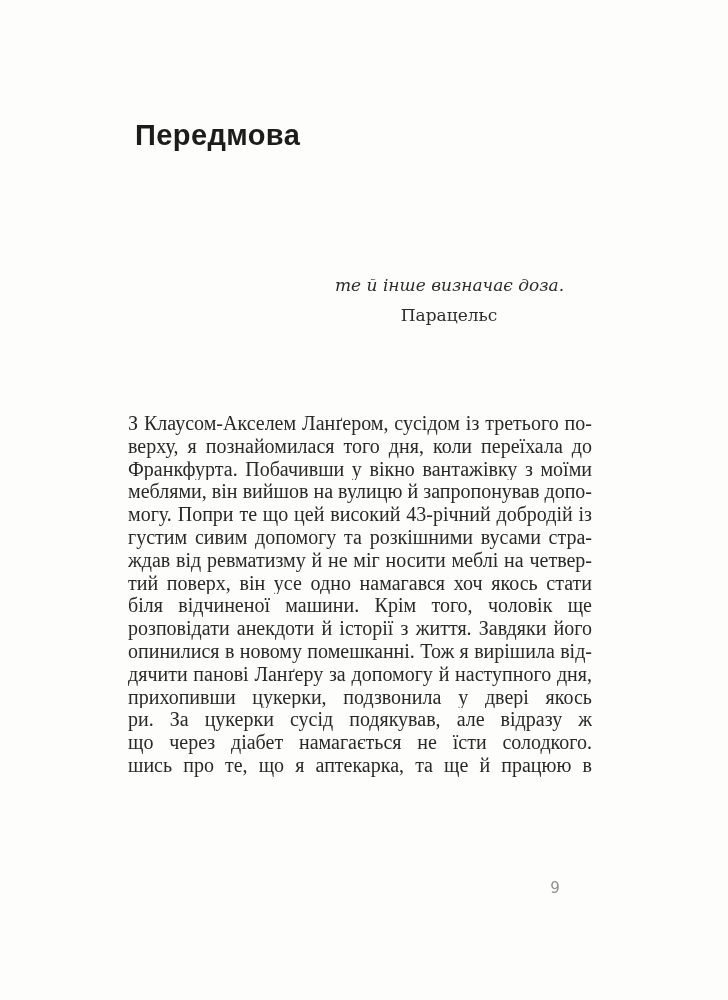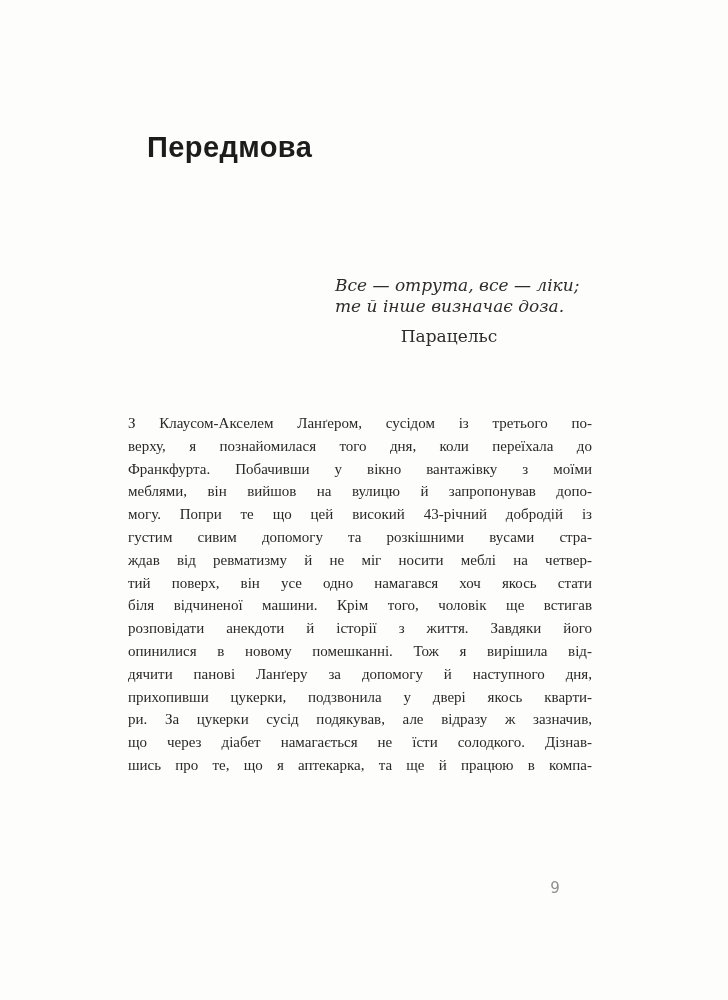--- a/index.html
+++ b/index.html
@@ -16,21 +16,21 @@
   }
   .page {
     position: absolute;
     inset: 0;
     background: #fdfdfc;
   }
   .chapter-title {
     position: absolute;
     left: 131px;
     top: 115px;
-    margin: 16px;
+    margin: 4px;
     font-family: "Liberation Sans", sans-serif;
     font-weight: 700;
     font-size: 29px;
     letter-spacing: 0.4px;
     color: #1c1c1c;
   }
   .epigraph {
     position: absolute;
     left: 335px;
     top: 275px;
@@ -52,21 +52,21 @@
     font-style: normal;
     font-size: 17px;
     color: #2e2c29;
   }
   .body-paragraph {
     position: absolute;
     left: 128px;
     top: 412px;
     width: 464px;
     font-family: "Liberation Serif", serif;
-    font-size: 15px;
+    font-size: 20px;
     line-height: 22.8px;
     color: #2a2926;
   }
   .body-line {
     text-align: justify;
     text-align-last: justify;
     height: 22.8px;
     overflow: hidden;
   }
   .page-number {
@@ -82,21 +82,20 @@
 </style>
 </head>
 <body>
 
 <div class="page">
 
   <h1 class="chapter-title">Передмова</h1>
 
   <div class="epigraph">
     <div class="epigraph-lines">
-        <div class="epigraph-line">Все — отрута, все — ліки;</div>
         <div class="epigraph-line">те й інше визначає доза.</div>
       </div>
     <div class="epigraph-attribution">Парацельс</div>
   </div>
 
   <div class="body-paragraph">
       <div class="body-line">З Клаусом-Акселем Ланґером, сусідом із третього по-</div>
       <div class="body-line">верху, я познайомилася того дня, коли переїхала до</div>
       <div class="body-line">Франкфурта. Побачивши у вікно вантажівку з моїми</div>
       <div class="body-line">меблями, він вийшов на вулицю й запропонував допо-</div>

